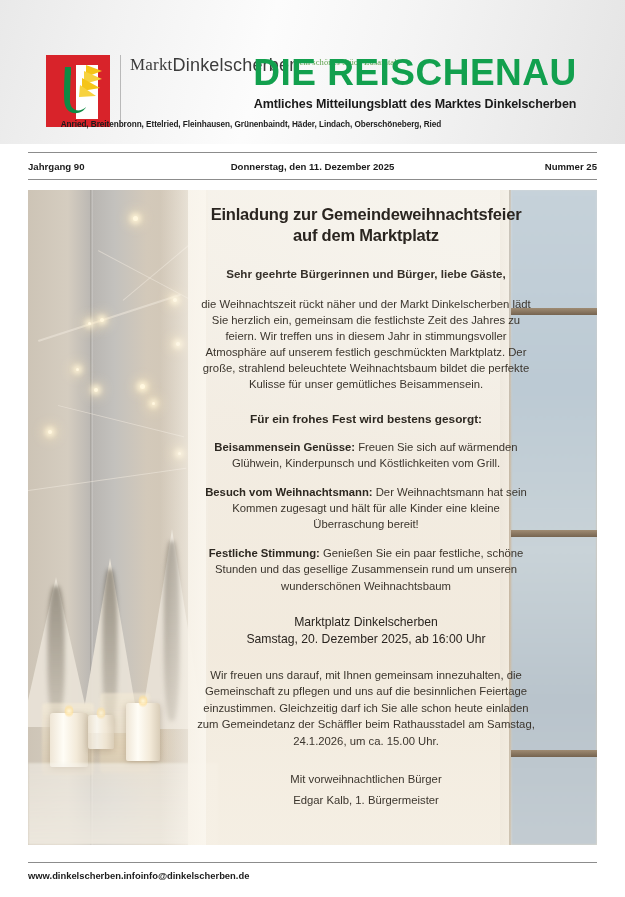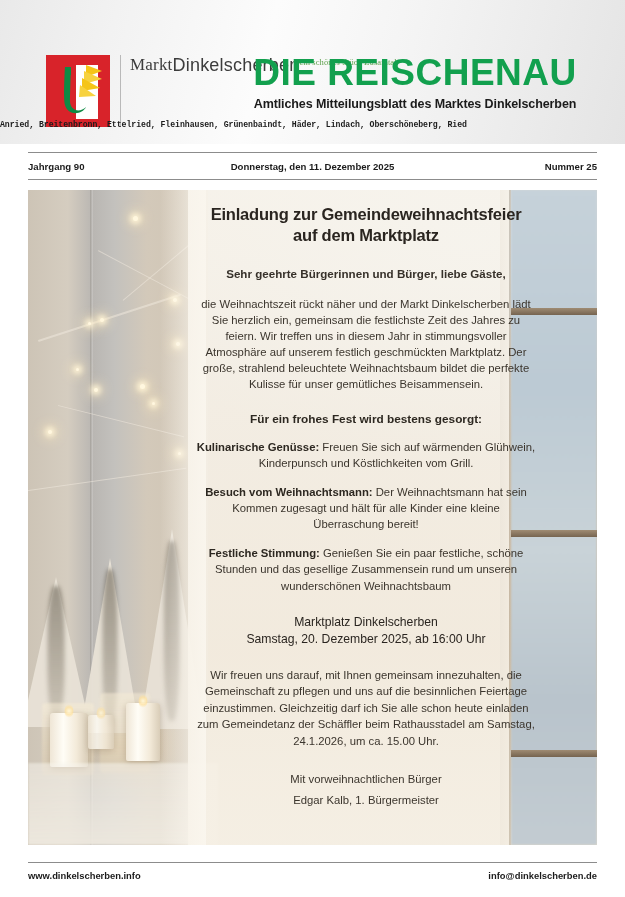--- a/index.html
+++ b/index.html
@@ -33,22 +33,22 @@
 
   .title-block{position:absolute;left:215px;top:54px;width:400px;text-align:center;}
   .paper-title{
     font-size:37px;font-weight:bold;color:#12a04e;letter-spacing:.5px;
     line-height:1;white-space:nowrap;
   }
   .paper-sub{
     font-size:12.5px;font-weight:bold;color:#1b1b1b;margin-top:6px;letter-spacing:-.1px;white-space:nowrap;
   }
   .villages{
-    position:absolute;left:0;top:120px;width:502px;
-    font-size:8.2px;font-weight:bold;color:#1b1b1b;letter-spacing:-.05px;font-family:Liberation Mono, monospace;
+    position:absolute;left:0;top:120px;width:502px;text-align:center;
+    font-size:8.2px;font-weight:bold;color:#1b1b1b;letter-spacing:-.05px;
   }
 
   
   .issuebar{
     position:absolute;left:28px;top:152px;width:569px;height:26px;
     border-top:1px solid #8c8c8c;border-bottom:1px solid #8c8c8c;
     display:flex;align-items:center;
   }
   .issuebar .ib{font-size:9.6px;font-weight:bold;color:#1b1b1b;}
   .issuebar .left{flex:0 0 33%;text-align:left;}
@@ -145,21 +145,21 @@
   .art-item{margin-top:13px;font-size:11.3px;color:#3b352d;line-height:1.43;}
   .art-item b{font-weight:bold;color:#2d2821;}
   .art-venue{margin-top:20px;font-size:12.2px;font-weight:normal;color:#2a2520;line-height:1.45;}
   .art-close{margin-top:18px;font-size:11.3px;color:#3b352d;line-height:1.45;}
   .art-sign{margin-top:20px;font-size:11.3px;color:#3b352d;line-height:1.9;}
 
   
   .footer{
     position:absolute;left:28px;top:862px;width:569px;
     border-top:1px solid #8c8c8c;padding-top:7px;
-    display:flex;justify-content:space-between;align-items:center;
+    display:flex;justify-content:flex-start;align-items:center;
   }
   .footer span{font-size:9.4px;font-weight:bold;color:#1b1b1b;}
 </style>
 </head>
 <body>
 
 <div class="page">
 
   <div class="masthead">
 
@@ -261,21 +261,21 @@
         <div>auf dem Marktplatz</div>
       </div>
 
       <div class="art-lead">Sehr geehrte Bürgerinnen und Bürger, liebe Gäste,</div>
 
       <div class="art-p">die Weihnachtszeit rückt näher und der Markt Dinkelscherben lädt Sie herzlich ein, gemeinsam die festlichste Zeit des Jahres zu feiern. Wir treffen uns in diesem Jahr in stimmungsvoller Atmosphäre auf unserem festlich geschmückten Marktplatz. Der große, strahlend beleuchtete Weihnachtsbaum bildet die perfekte Kulisse für unser gemütliches Beisammensein.</div>
 
       <div class="art-h2">Für ein frohes Fest wird bestens gesorgt:</div>
 
       <div class="art-item">
-        <b>Kulinarische Genüsse:</b><span> Freuen Sie sich auf wärmenden Glühwein, Kinderpunsch und Köstlichkeiten vom Grill.</span>
+        <b>Beisammensein Genüsse:</b><span> Freuen Sie sich auf wärmenden Glühwein, Kinderpunsch und Köstlichkeiten vom Grill.</span>
       </div>
       <div class="art-item">
         <b>Besuch vom Weihnachtsmann:</b><span> Der Weihnachtsmann hat sein Kommen zugesagt und hält für alle Kinder eine kleine Überraschung bereit!</span>
       </div>
       <div class="art-item">
         <b>Festliche Stimmung:</b><span> Genießen Sie ein paar festliche, schöne Stunden und das gesellige Zusammensein rund um unseren wunderschönen Weihnachtsbaum</span>
       </div>
 
       <div class="art-venue">
         <div>Marktplatz Dinkelscherben</div>

